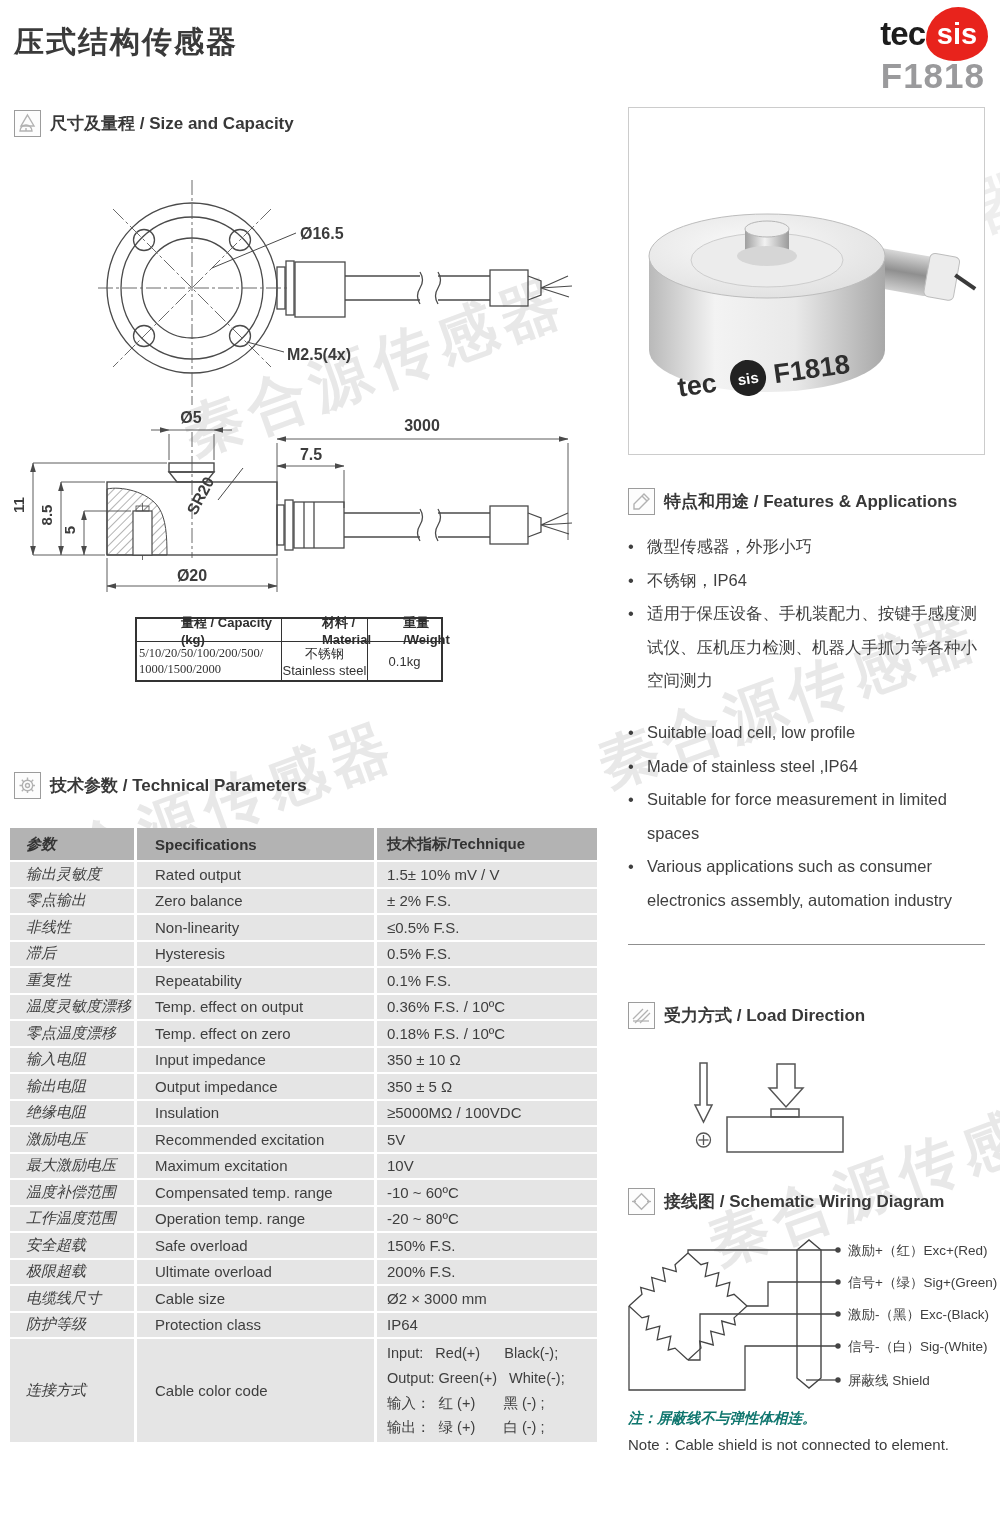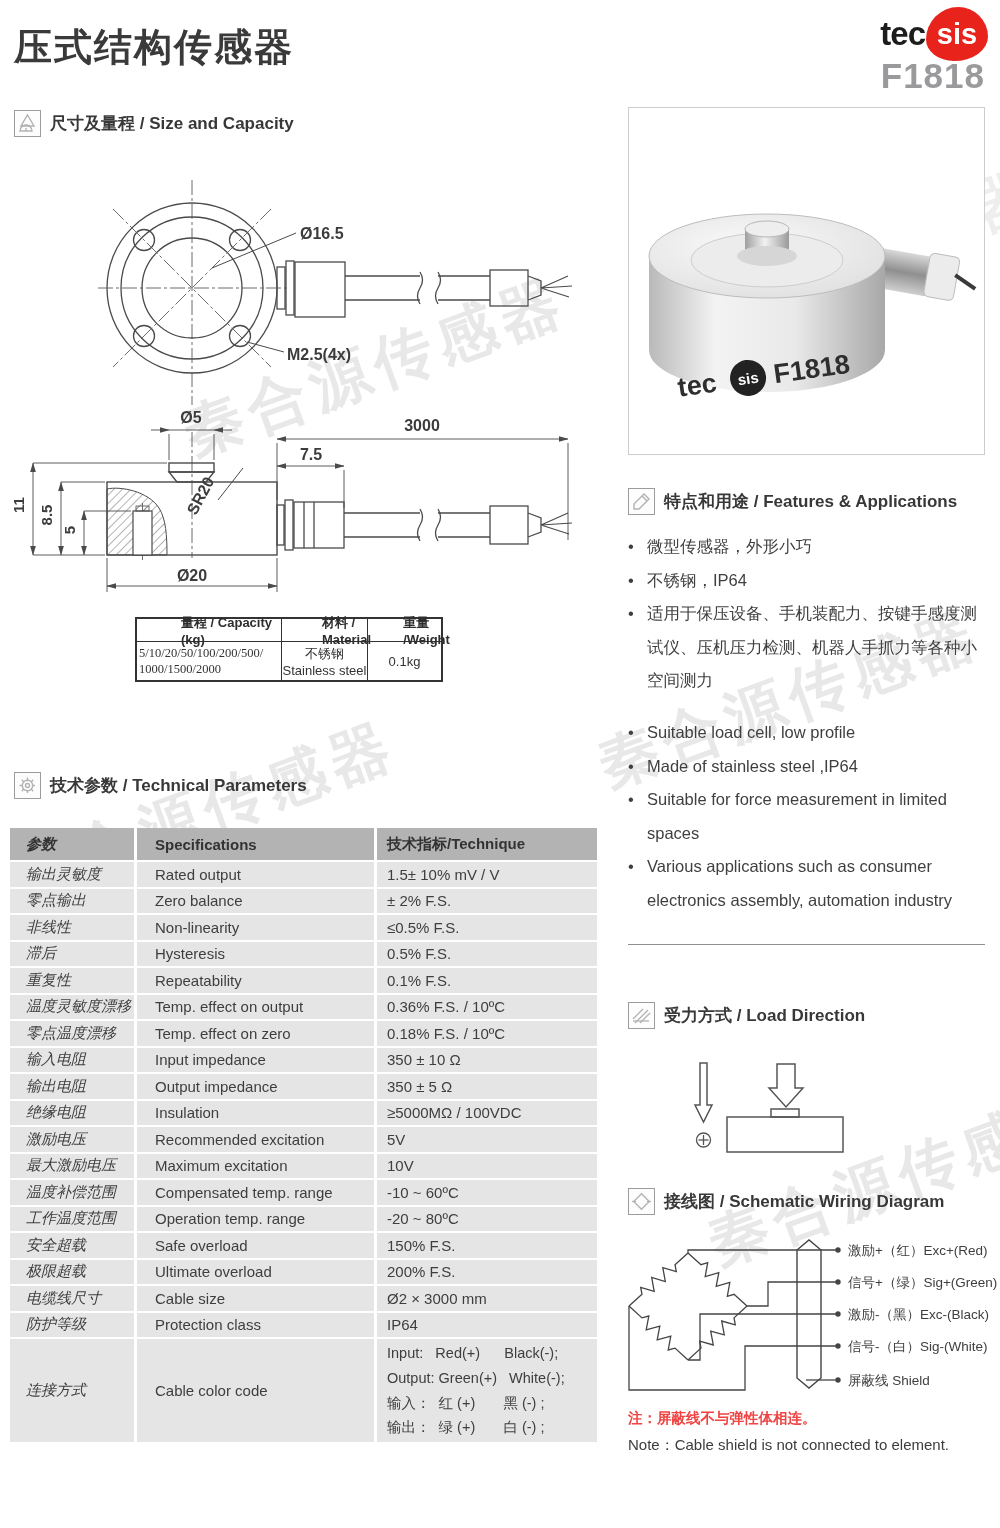--- a/index.html
+++ b/index.html
@@ -1,21 +1,21 @@
 <!DOCTYPE html>
 <html><head>
 <meta charset="utf-8">
 <style>
   html,body{margin:0;padding:0;background:#fff;}
   .page{position:relative;width:1000px;height:1528px;background:#fff;overflow:hidden;
         font-family:"Liberation Sans","DejaVu Sans",sans-serif;color:#3c3c3c;}
   .abs{position:absolute;}
 
   
-  .title{left:14px;top:22px;font-size:38px;font-weight:bold;color:#3a3a3a;letter-spacing:2px;}
+  .title{left:14px;top:22px;font-size:30px;font-weight:bold;color:#3a3a3a;letter-spacing:2px;}
   .logo{left:862px;top:6px;width:126px;height:56px;display:flex;align-items:center;justify-content:flex-end;}
   .logo-tec{font-size:33px;font-weight:bold;color:#1d1d1d;letter-spacing:-1px;}
   .logo-sis{display:inline-flex;align-items:center;justify-content:center;width:62px;height:54px;
             background:#e8231c;border-radius:52% 48% 55% 45%/60% 55% 45% 40%;color:#fff;
             font-size:29px;font-weight:bold;margin-left:1px;}
   .model{left:800px;top:56px;width:185px;text-align:right;font-size:35px;font-weight:bold;color:#9a9a9c;letter-spacing:1px;}
 
   
   .sec{display:flex;align-items:center;gap:9px;height:30px;}
   .sec .ic{width:27px;height:27px;border:1.5px solid #9c9c9c;box-sizing:border-box;background:#fdfdfd;
@@ -47,21 +47,21 @@
   .t-tall .c3{flex-direction:column;align-items:flex-start;justify-content:center;}
   .code-line{white-space:pre;font-size:14.5px;line-height:1.72;color:#3e3e3e;}
 
   
   .photo-box{left:628px;top:107px;width:357px;height:348px;border:1px solid #ccc;background:#fff;box-sizing:border-box;}
   .divider{left:628px;top:944px;width:357px;height:1px;background:#8f8f8f;}
   .blist{left:628px;width:364px;list-style:none;margin:0;padding:0;}
   .blist li{position:relative;padding-left:19px;font-size:16.5px;line-height:33.5px;color:#3f3f3f;}
   .blist li:before{content:"•";position:absolute;left:0;top:0;color:#3f3f3f;}
   .notes{left:628px;top:1408px;width:370px;}
-  .note-cn{font-size:14.5px;font-weight:bold;color:#ef4444;line-height:20px;}
+  .note-cn{font-size:14.5px;font-weight:bold;color:#0f766e;line-height:20px;font-style:italic;}
   .note-en{font-size:15px;color:#3c3c3c;line-height:20px;margin-top:7px;}
 
   
   .wm{position:absolute;white-space:nowrap;font-size:60px;font-weight:bold;color:#c9c9c9;
       opacity:.42;letter-spacing:7px;transform:translate(-50%,-50%) rotate(-20deg);pointer-events:none;}
 
   svg text{font-family:"Liberation Sans","DejaVu Sans",sans-serif;}
 </style>
 </head>
 <body>

